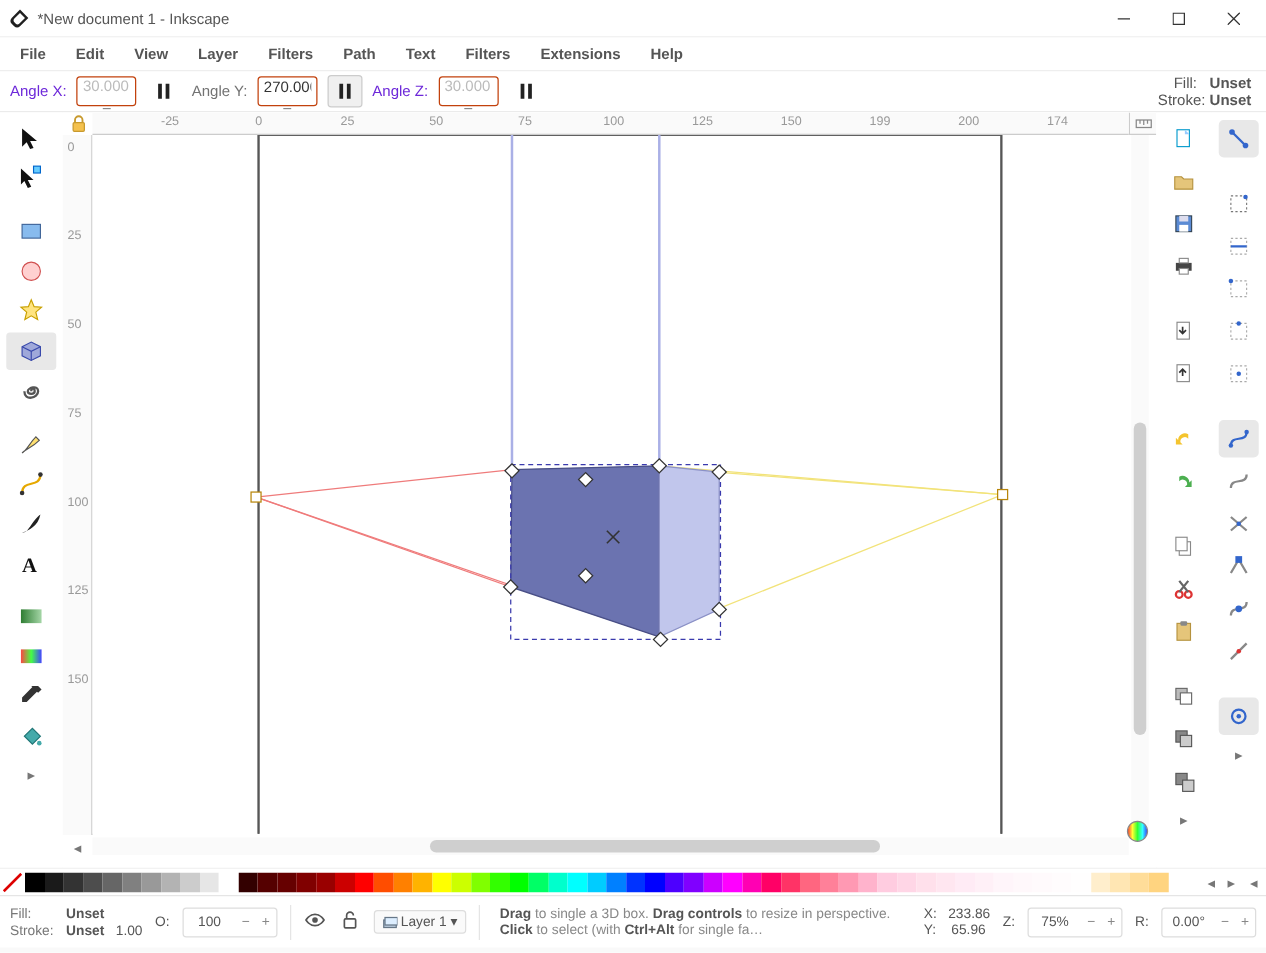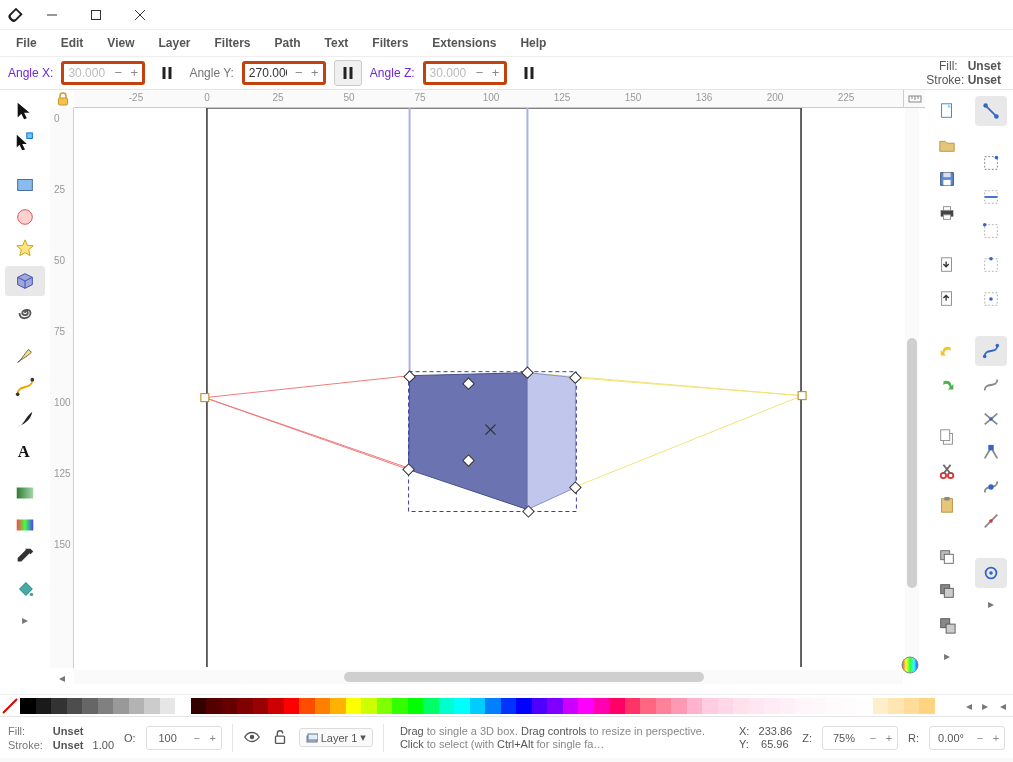--- a/index.html
+++ b/index.html
@@ -33,21 +33,21 @@
 
   
   .toolopt {
     height: 34px; display: flex; align-items: center; gap: 8px;
     background: #fff; padding: 0 8px; border-top:1px solid #eee; border-bottom:1px solid #e5e5e5;
   }
   .toolopt .lbl { color: #6d28d9; }
   .toolopt .lbl.active { color: #737373; }
   .spin {
     display: inline-flex; align-items: center;
-    border: 3px solid #c2410c; border-radius: 3px; height: 24px; background:#fff;
+    border: 1px solid #c2410c; border-radius: 3px; height: 24px; background:#fff;flex-direction:column;
   }
   .spin input {
     border: none; outline: none; width: 46px; text-align: left;
     font-size: 12px; padding: 0 4px; color: #bbb; background: transparent;
   }
   .spin.active input { color:#333; }
   .spin .btn { width: 16px; text-align: center; color: #888; font-size: 13px; line-height: 22px; }
   .vpbtn {
     width: 28px; height: 26px; display:flex; align-items:center; justify-content:center;
     border:1px solid transparent; border-radius:3px;
@@ -136,39 +136,40 @@
     background:#fff; border-top:1px solid #e5e5e5; font-size:11px; color:#555;
   }
   .statusbar .kv { display:flex; flex-direction:column; line-height:14px; }
   .statusbar .kv .k { color:#777; }
   .statusbar .sep { width:1px; height:28px; background:#e5e5e5; }
   .statusbar .layerdd {
     display:flex; align-items:center; gap:3px; border:1px solid #ddd; border-radius:3px;
     padding:2px 6px; background:#fafafa;
   }
   .statusbar .hint { flex:1; color:#888; line-height:13px; padding-left:6px;}
-  .statusbar .hint b { color:#555; font-weight:400;}
+  .statusbar .hint b { color:#555; font-weight:700;}
   .statusbar .coord { display:flex; flex-direction:column; line-height:13px; font-variant-numeric: tabular-nums;}
   .spin2 {
     display:inline-flex; align-items:center; border:1px solid #ddd; border-radius:3px;
     height:24px; background:#fff;
   }
   .spin2 .val { width:42px; text-align:center; }
   .spin2 .b { width:16px; text-align:center; color:#888; }
 
   
   .ico { width:18px; height:18px; }
 </style>
 </head>
 <body>
 
 <div class="titlebar">
   <svg class="logo" viewBox="0 0 24 24">
       <path fill="#202020" d="M12 1 2 11c-2 2-2 5 0 7l3 3c2 2 5 2 7 0l10-10-10-10zm0 4 6 6-7 7c-1 1-3 1-4 0l-2-2c-1-1-1-3 0-4l7-7z"></path>
     </svg>
+  <div class="title">*New document 1 - Inkscape</div>
   <div class="winbtn">
       <svg viewBox="0 0 10 10">
         <path d="M0 5h10" stroke="#333" stroke-width="1"></path>
       </svg>
     </div>
   <div class="winbtn">
       <svg viewBox="0 0 10 10">
         <rect x="0.5" y="0.5" width="9" height="9" fill="none" stroke="#333"></rect>
       </svg>
     </div>
@@ -353,23 +354,23 @@
 
     <div class="rulerH">
       <span class="tick" style="left:62px">-25</span>
       <span class="tick" style="left:133px">0</span>
       <span class="tick" style="left:204px">25</span>
       <span class="tick" style="left:275px">50</span>
       <span class="tick" style="left:346px">75</span>
       <span class="tick" style="left:417px">100</span>
       <span class="tick" style="left:488px">125</span>
       <span class="tick" style="left:559px">150</span>
-      <span class="tick" style="left:630px">136</span>
+      <span class="tick" style="left:630px">199</span>
       <span class="tick" style="left:701px">200</span>
-      <span class="tick" style="left:772px">225</span>
+      <span class="tick" style="left:772px">174</span>
     </div>
 
     <div class="rulerV">
       <span class="tick" style="top:10px">0</span>
       <span class="tick" style="top:81px">25</span>
       <span class="tick" style="top:152px">50</span>
       <span class="tick" style="top:223px">75</span>
       <span class="tick" style="top:294px">100</span>
       <span class="tick" style="top:365px">125</span>
       <span class="tick" style="top:436px">150</span>

